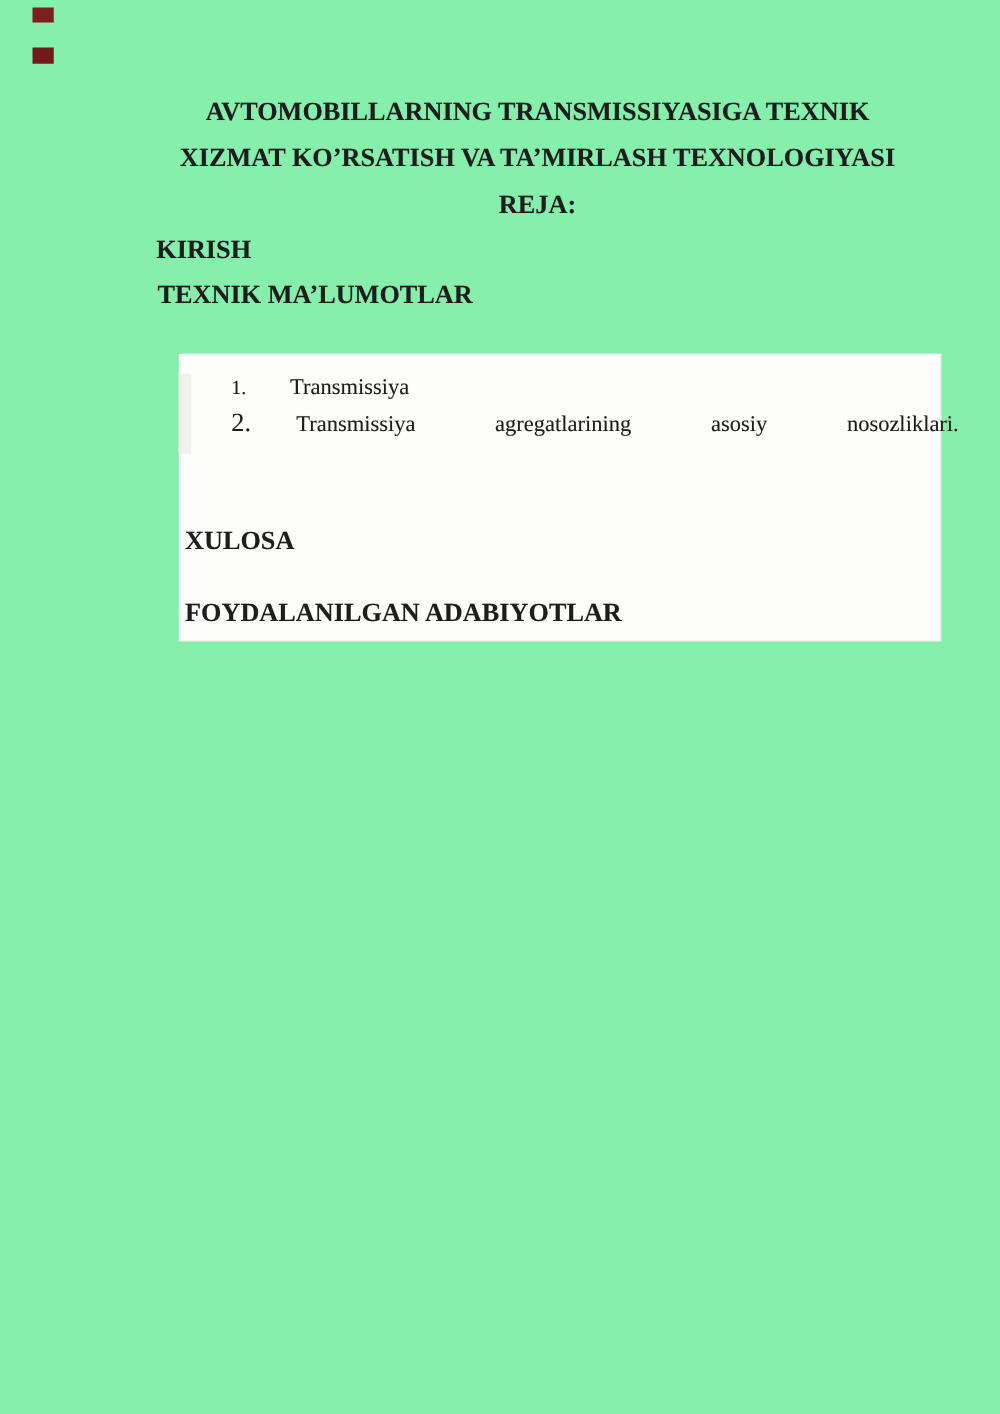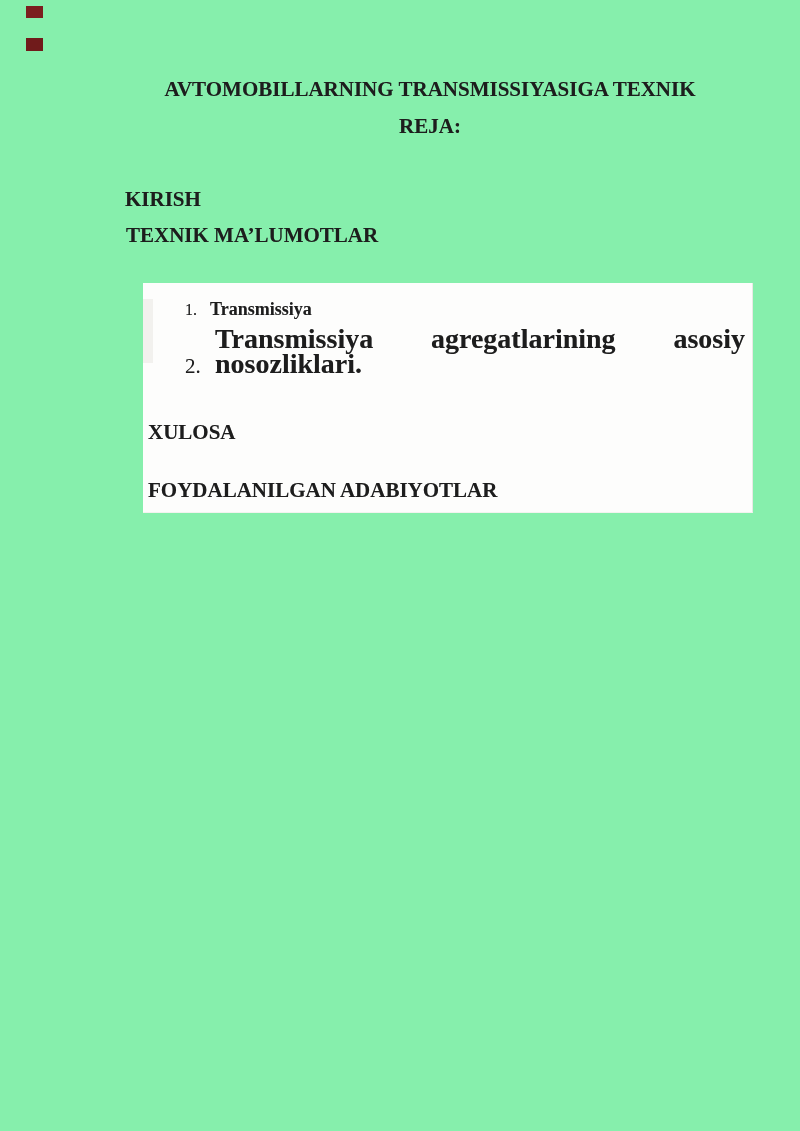--- a/index.html
+++ b/index.html
@@ -34,36 +34,37 @@
   .scan .h-in.adabiyotlar{top:197px;left:5px;}
   
   .row{position:absolute;left:42px;white-space:nowrap;}
   .row.r1{top:16px;line-height:20px;}
   .row.r2{top:43px;line-height:25px;}
   .row.r3{top:76px;line-height:25px;}
   .num{display:inline-block;font-weight:normal;font-size:21px;vertical-align:baseline;}
   .r1 .num{font-size:16px;width:25px;}
   .r2 .num{width:30px;}
   .r3 .num{width:38px;}
-  .txt{font-weight:bold;vertical-align:baseline;}
+  .txt{font-weight:normal;vertical-align:baseline;margin-left:22px;}
   .r1 .txt{font-size:18px;}
-  .j{display:inline-block;font-size:28px;text-align:justify;text-align-last:justify;white-space:normal;}
+  .j{display:inline-block;font-size:18px;text-align:justify;text-align-last:justify;white-space:normal;}
   .r2 .j{width:530px;}
   .r3 .j{width:511px;}
 </style>
 </head>
 <body>
 
 <div class="page">
 
   <div class="marker m1" style="background: rgb(123, 31, 31);"></div>
   <div class="marker m2" style="background: rgb(112, 27, 27);"></div>
 
   <div class="title-block">
     <div>AVTOMOBILLARNING TRANSMISSIYASIGA TEXNIK</div>
+    <div>XIZMAT KO’RSATISH VA TA’MIRLASH TEXNOLOGIYASI</div>
     <div>REJA:</div>
   </div>
 
   <div class="h kirish">KIRISH</div>
   <div class="h asosiy">TEXNIK MA’LUMOTLAR</div>
 
   <div class="scan">
     <div class="smudge"></div>
 
     <div class="row r1">

